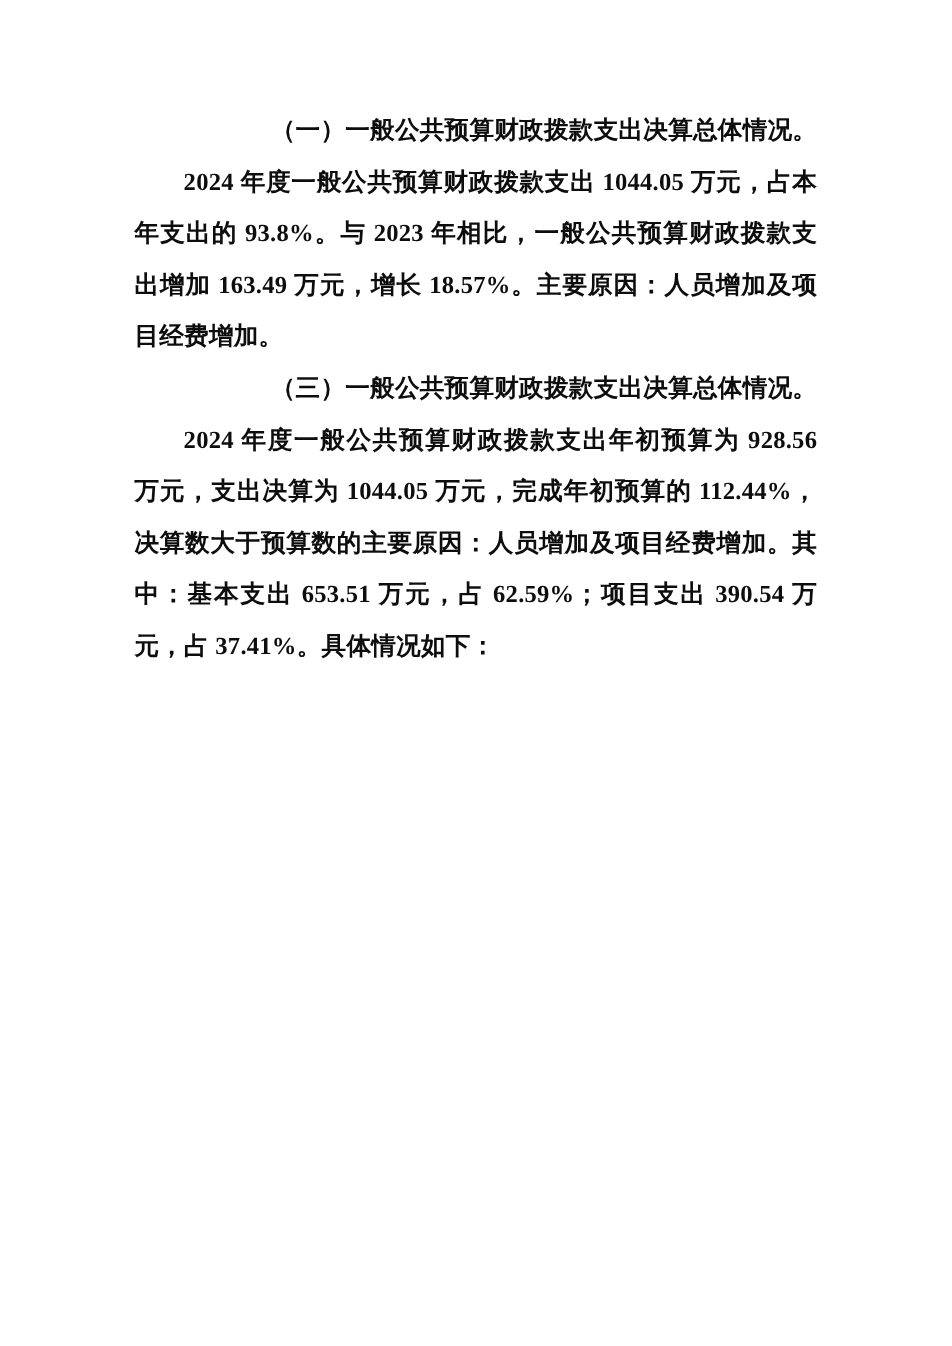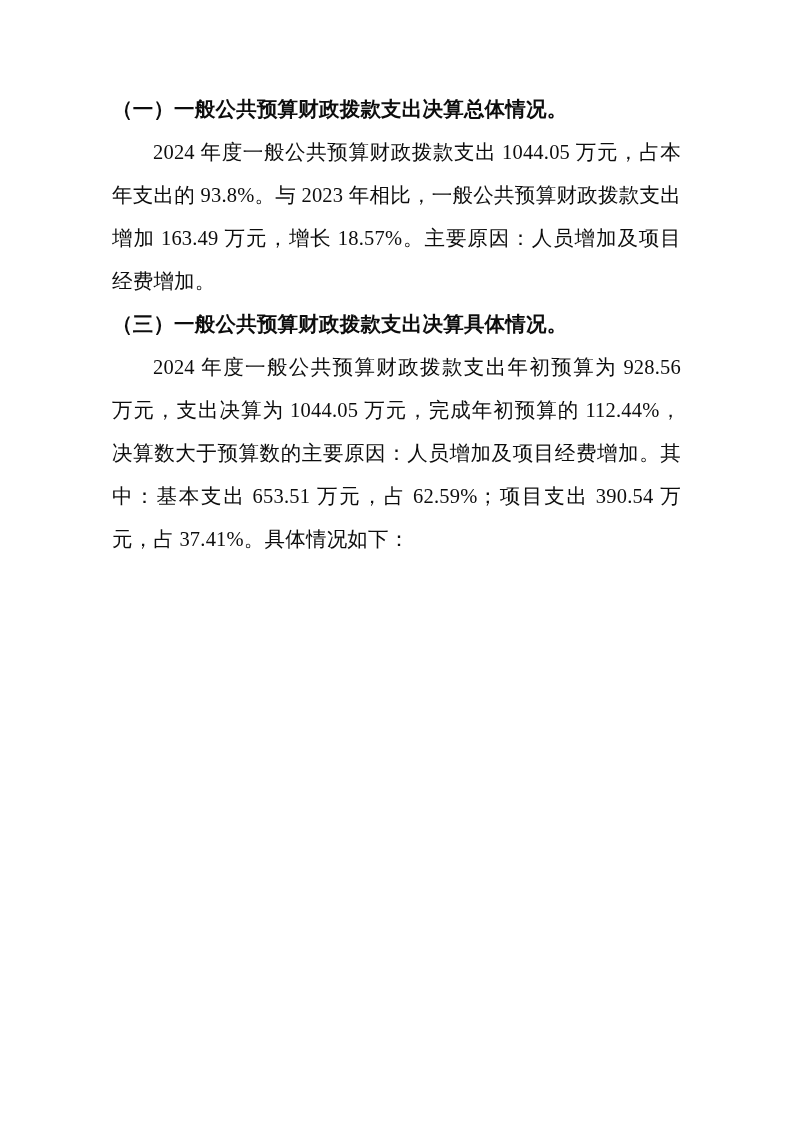--- a/index.html
+++ b/index.html
@@ -29,53 +29,53 @@
     margin: 0 0 0 0;
     font-size: 20.5px;
     line-height: 43px;
     text-align: justify;
     text-justify: inter-ideograph;
     letter-spacing: 0.2px;
     color: #0d0d0d;
   }
   p.heading {
     font-weight: bold;
-    text-align: left;
+    text-align: right;
   }
   p.indent {
     text-indent: 2em;
   }
   p.body-text {
     text-align: justify;
   }
   .run-bold {
     font-weight: bold;
   }
   .run-normal {
-    font-weight: normal;
+    font-weight: bold;
   }
 </style>
 </head>
 <body>
 
 <div class="page">
   <div class="doc-body">
 
     <p class="heading">
       <span class="run-bold">（一）一般公共预算财政拨款支出决算总体情况。</span>
     </p>
 
     <p class="body-text indent">
       <span class="run-normal">2024 年度一般公共预算财政拨款支出 1044.05 万元，占本年支出的 93.8%。与 2023 年相比，一般公共预算财政拨款支出增加 163.49 万元，增长 18.57%。主要原因：人员增加及项目经费增加。</span>
     </p>
 
 
 
     <p class="heading">
-      <span class="run-bold">（三）一般公共预算财政拨款支出决算具体情况。</span>
+      <span class="run-bold">（三）一般公共预算财政拨款支出决算总体情况。</span>
     </p>
 
     <p class="body-text indent">
       <span class="run-normal">2024 年度一般公共预算财政拨款支出年初预算为 928.56 万元，支出决算为 1044.05 万元，完成年初预算的 112.44%，决算数大于预算数的主要原因：人员增加及项目经费增加。其中：基本支出 653.51 万元，占 62.59%；项目支出 390.54 万元，占 37.41%。具体情况如下：</span>
     </p>
 
 
 
   </div>
 </div>

